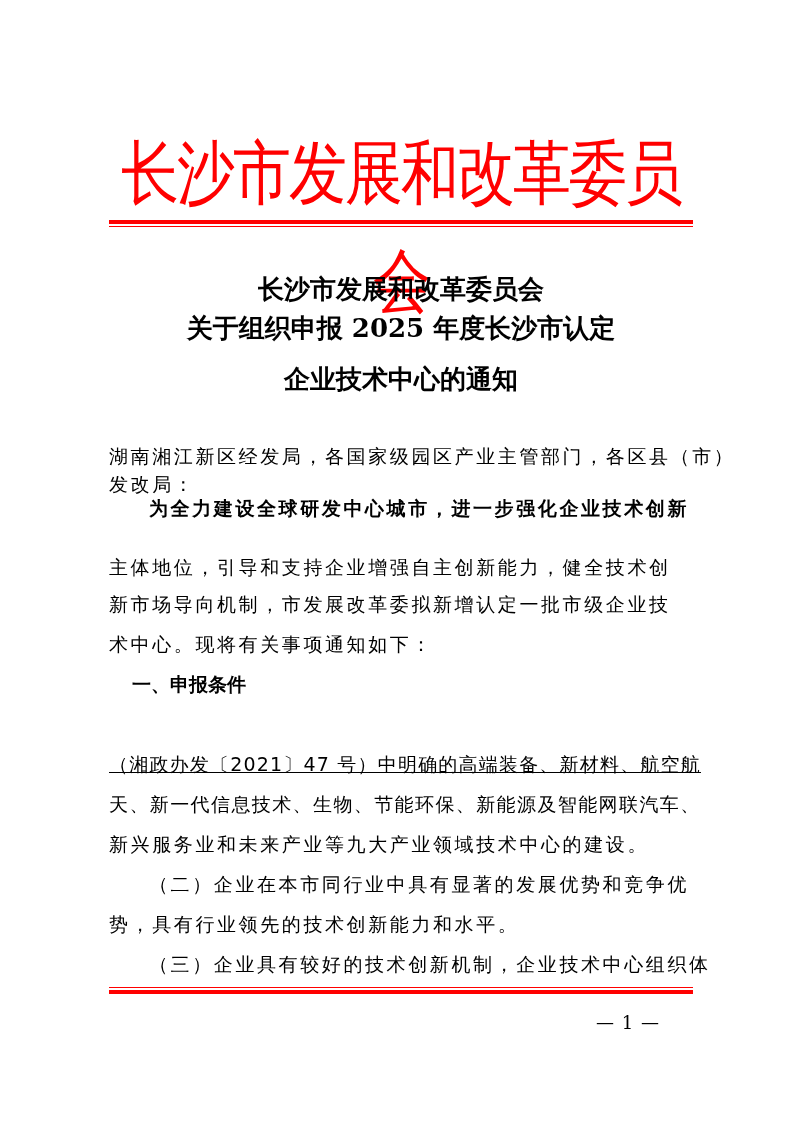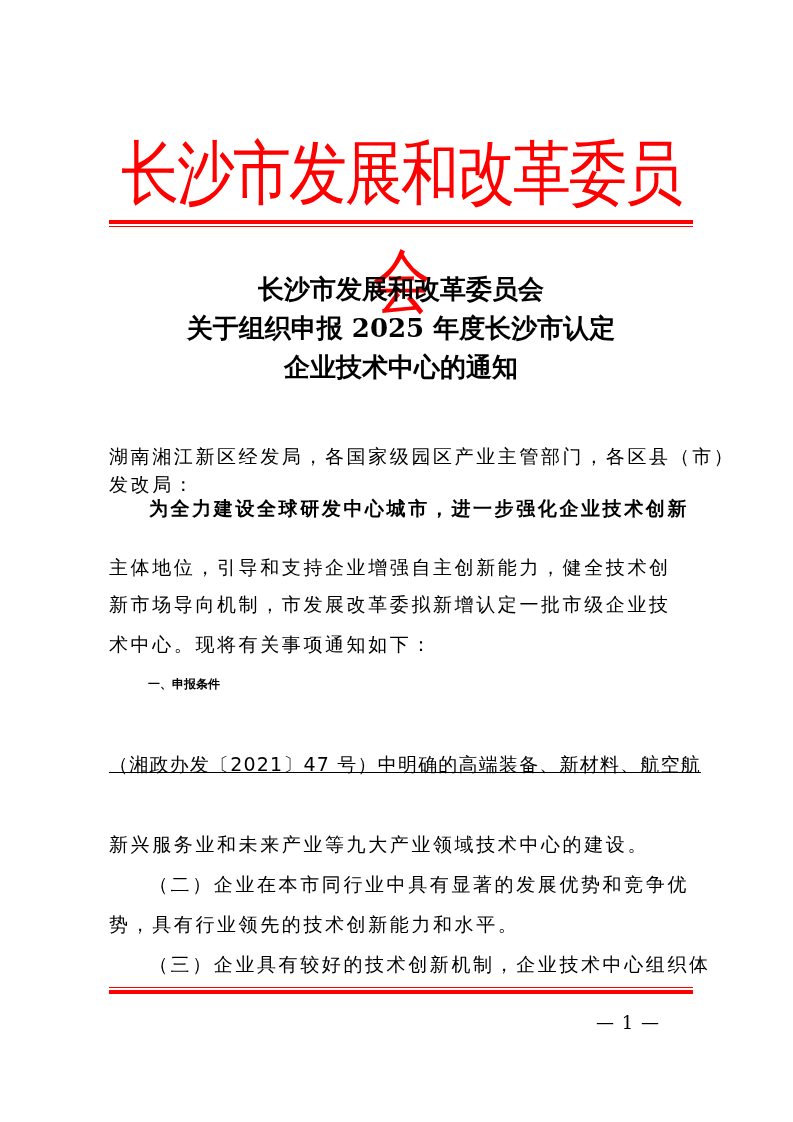--- a/index.html
+++ b/index.html
@@ -10,50 +10,51 @@
               text-align: center; color: #ff0000; font-size: 58px; line-height: 90px;
               letter-spacing: -2px; font-family: "DejaVu Serif", serif; font-weight: normal;
               transform: scaleY(1.2); transform-origin: center; }
   .rule-thick { position: absolute; left: 109px; width: 584px; height: 4px; background: #ff0000; }
   .rule-thin { position: absolute; left: 109px; width: 584px; height: 1px; background: #ff0000; }
   .title { position: absolute; left: 109px; width: 584px; text-align: center;
            font-size: 26px; font-weight: bold; line-height: 38px; font-family: "DejaVu Serif", serif; }
   .para { position: absolute; left: 109px; width: 584px; font-size: 19px; line-height: 40px;
           letter-spacing: 2.6px; font-family: "DejaVu Sans", sans-serif; white-space: nowrap; }
   .indent { padding-left: 40px; }
-  .heading { position: absolute; left: 148px; font-size: 12px; font-weight: bold; line-height: 40px;
+  .heading { position: absolute; left: 132px; font-size: 19px; font-weight: bold; line-height: 40px;
              font-family: "DejaVu Sans", sans-serif; }
   .page-num { position: absolute; left: 596px; top: 1012px; font-size: 18px;
               font-family: "DejaVu Serif", serif; letter-spacing: 1px; }
 </style>
 </head>
 <body>
 
 <div class="page">
 
   <div class="masthead">长沙市发展和改革委员会</div>
 
   <div class="rule-thick" style="top:220px;"></div>
   <div class="rule-thin" style="top:226px;"></div>
 
   <div class="title" style="top:270px;">长沙市发展和改革委员会</div>
   <div class="title" style="top:309px;">关于组织申报 2025 年度长沙市认定</div>
-  <div class="title" style="top:348px;">企业技术中心的通知</div>
+  <div class="title" style="top:360px;">企业技术中心的通知</div>
 
   <div class="para" style="top:436px;">湖南湘江新区经发局，各国家级园区产业主管部门，各区县（市）</div>
   <div class="para" style="top:464px;">发改局：</div>
 
   <div class="para indent" style="top:488px;font-weight:bold;">为全力建设全球研发中心城市，进一步强化企业技术创新</div>
   <div class="para" style="top:547px;">主体地位，引导和支持企业增强自主创新能力，健全技术创</div>
   <div class="para" style="top:584px;">新市场导向机制，市发展改革委拟新增认定一批市级企业技</div>
   <div class="para" style="top:624px;">术中心。现将有关事项通知如下：</div>
 
   <div class="heading" style="top:664px;">一、申报条件</div>
 
   <div class="para" style="top:744px; letter-spacing:1.2px;text-decoration:underline;">（湘政办发〔2021〕47 号）中明确的高端装备、新材料、航空航</div>
+  <div class="para" style="top:784px; letter-spacing:1.4px;">天、新一代信息技术、生物、节能环保、新能源及智能网联汽车、</div>
   <div class="para" style="top:824px;">新兴服务业和未来产业等九大产业领域技术中心的建设。</div>
 
   <div class="para indent" style="top:864px;">（二）企业在本市同行业中具有显著的发展优势和竞争优</div>
   <div class="para" style="top:904px;">势，具有行业领先的技术创新能力和水平。</div>
 
   <div class="para indent" style="top:944px;">（三）企业具有较好的技术创新机制，企业技术中心组织体</div>
 
   <div class="rule-thin" style="top:987px;"></div>
   <div class="rule-thick" style="top:990px;"></div>
 

